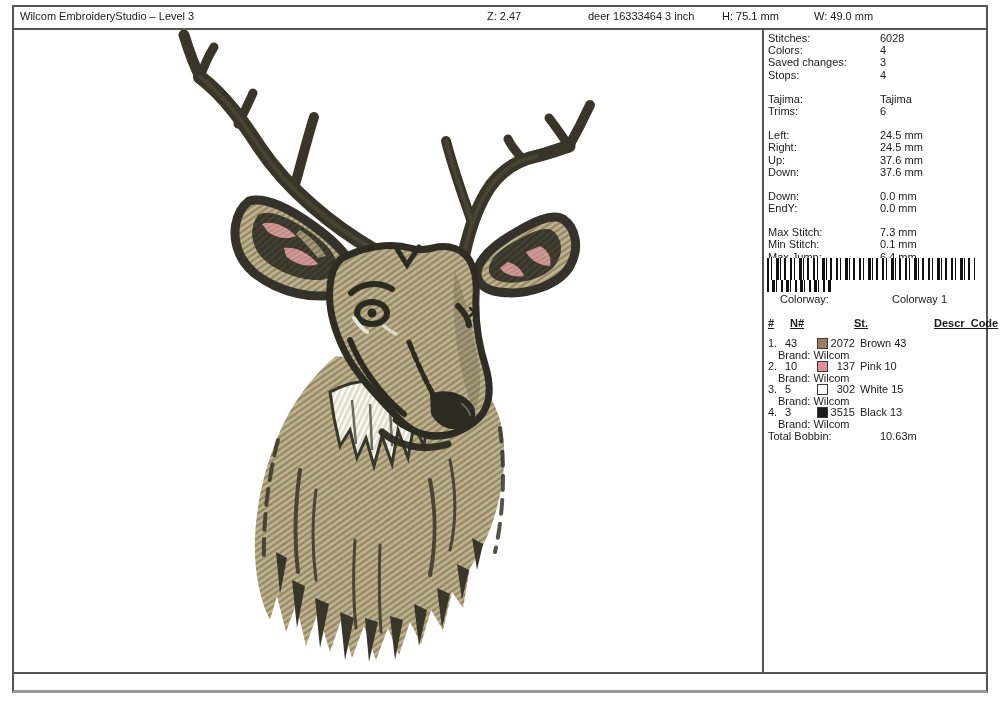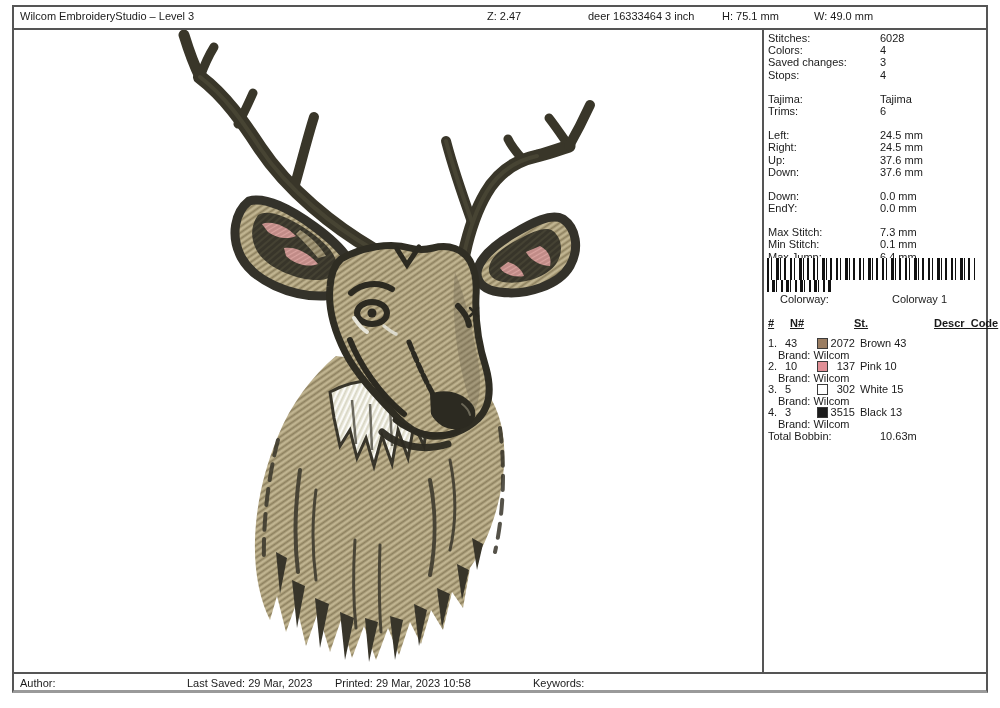--- a/index.html
+++ b/index.html
@@ -311,21 +311,15 @@
 
         <div class="threads" style="top:400px">
           <div class="total">
             <span>Total Bobbin:</span>
             <span class="val">10.63m</span>
           </div>
         </div>
       </div>
     </div>
 
-    <div class="ftr">
-      <span style="left:6px">Author:</span>
-      <span style="left:173px">Last Saved: 29 Mar, 2023</span>
-      <span style="left:321px">Printed: 29 Mar, 2023 10:58</span>
-      <span style="left:519px">Keywords:</span>
-    </div>
 
   </div>
 </div>
 
 </body></html>

